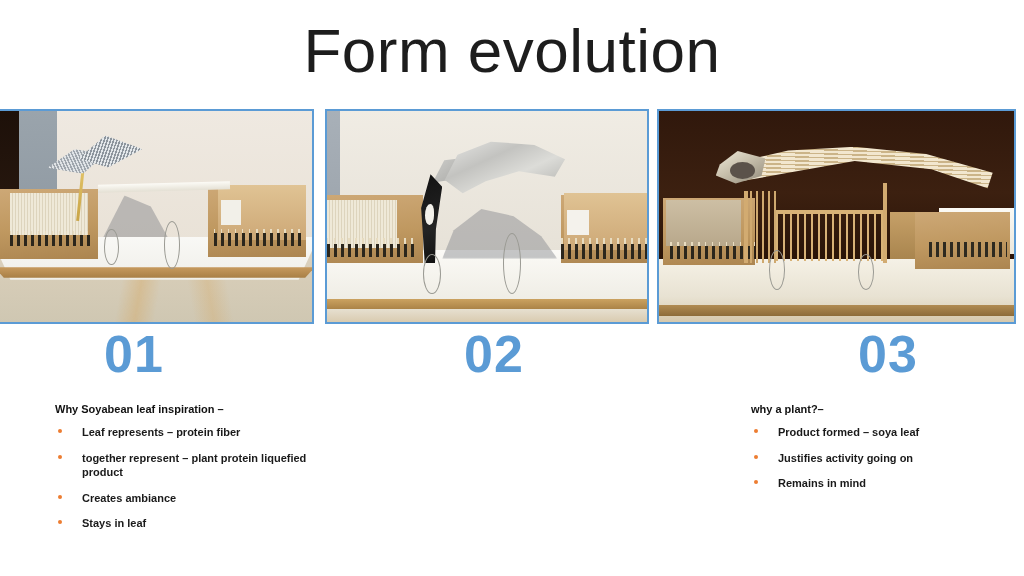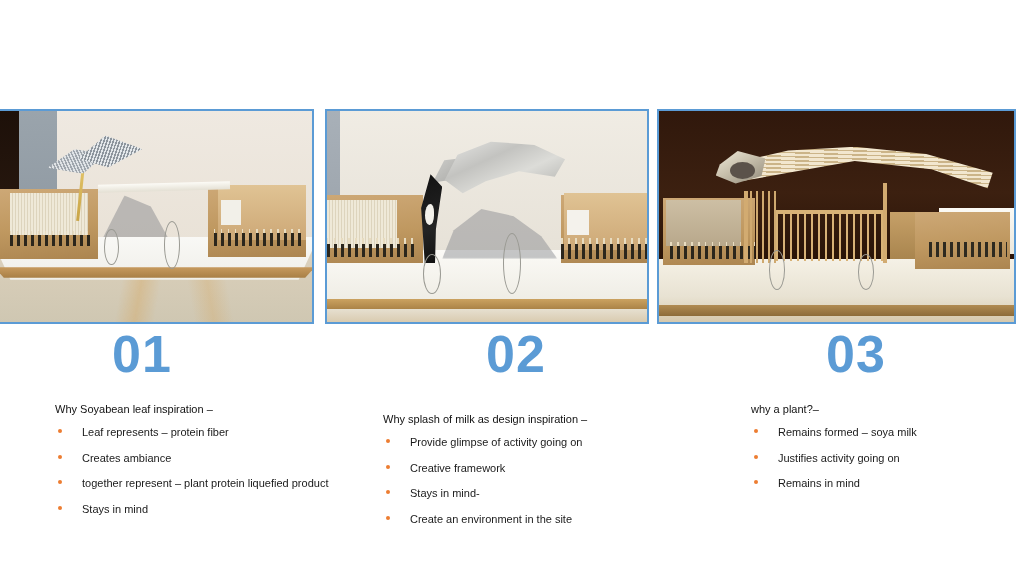--- a/index.html
+++ b/index.html
@@ -176,38 +176,38 @@
   
   .step-num{
     position:absolute;
     top:328px;
     font-size:52px;
     font-weight:700;
     color:#5b9bd5;
     line-height:1;
     letter-spacing:1px;
   }
-  #num-1{left:112px;}
-  #num-2{left:486px;}
-  #num-3{left:826px;}
+  #num-1{left:104px;}
+  #num-2{left:464px;}
+  #num-3{left:858px;}
 
   
   .txt-block{position:absolute;font-size:11px;color:#1a1a1a;}
   #block-1{left:55px;top:402px;width:280px;}
   #block-2{left:383px;top:412px;width:275px;}
   #block-3{left:751px;top:402px;width:250px;}
 
   .blk-head{
-    font-weight:400;
+    font-weight:700;
     font-size:11px;
     color:#111;
     margin-bottom:9px;
     line-height:1.3;
   }
-  .bul-list{list-style:none;margin:0;padding:0;}
+  .bul-list{list-style:none;margin:0;padding:0;font-weight:bold;}
   .bul-item{
     position:relative;
     padding-left:27px;
     margin-bottom:11px;
     line-height:1.32;
     font-size:11px;
     color:#1a1a1a;
   }
   .bul-item:before{
     content:"";
@@ -216,20 +216,21 @@
     width:4px;height:4px;
     border-radius:50%;
     background:#ED7D31;
   }
 </style>
 </head>
 <body>
 
 <div class="slide">
 
+  <div class="title">Form evolution</div>
 
   <div class="photo" id="panel-1">
     <div class="scene">
       <div class="wall" id="p1-wall"></div>
       <div id="p1-darkstrip"></div>
       <div id="p1-graystrip"></div>
       <div id="p1-floor"></div>
       <div id="p1-shadow"></div>
       <div id="p1-base"></div>
       <div class="board cardboard" id="p1-left-box"></div>
@@ -303,38 +304,29 @@
   </div>
 
   <div class="step-num" id="num-1">01</div>
   <div class="step-num" id="num-2">02</div>
   <div class="step-num" id="num-3">03</div>
 
   <div class="txt-block" id="block-1">
     <div class="blk-head">Why Soyabean leaf inspiration –</div>
     <ul class="bul-list">
       <li class="bul-item">Leaf represents – protein fiber</li>
+      <li class="bul-item">together represent – plant protein liquefied product</li>
       <li class="bul-item">Creates ambiance</li>
-      <li class="bul-item">together represent – plant protein liquefied product</li>
-      <li class="bul-item">Stays in mind</li>
+      <li class="bul-item">Stays in leaf</li>
     </ul>
   </div>
 
-  <div class="txt-block" id="block-2">
-    <div class="blk-head">Why splash of milk as design inspiration –</div>
-    <ul class="bul-list">
-      <li class="bul-item">Provide glimpse of activity going on</li>
-      <li class="bul-item">Creative framework</li>
-      <li class="bul-item">Stays in mind-</li>
-      <li class="bul-item">Create an environment in the site</li>
-    </ul>
-  </div>
 
   <div class="txt-block" id="block-3">
     <div class="blk-head">why a plant?–</div>
     <ul class="bul-list">
-      <li class="bul-item">Remains formed – soya milk</li>
+      <li class="bul-item">Product formed – soya leaf</li>
       <li class="bul-item">Justifies activity going on</li>
       <li class="bul-item">Remains in mind</li>
     </ul>
   </div>
 
 </div>
 
 </body></html>

